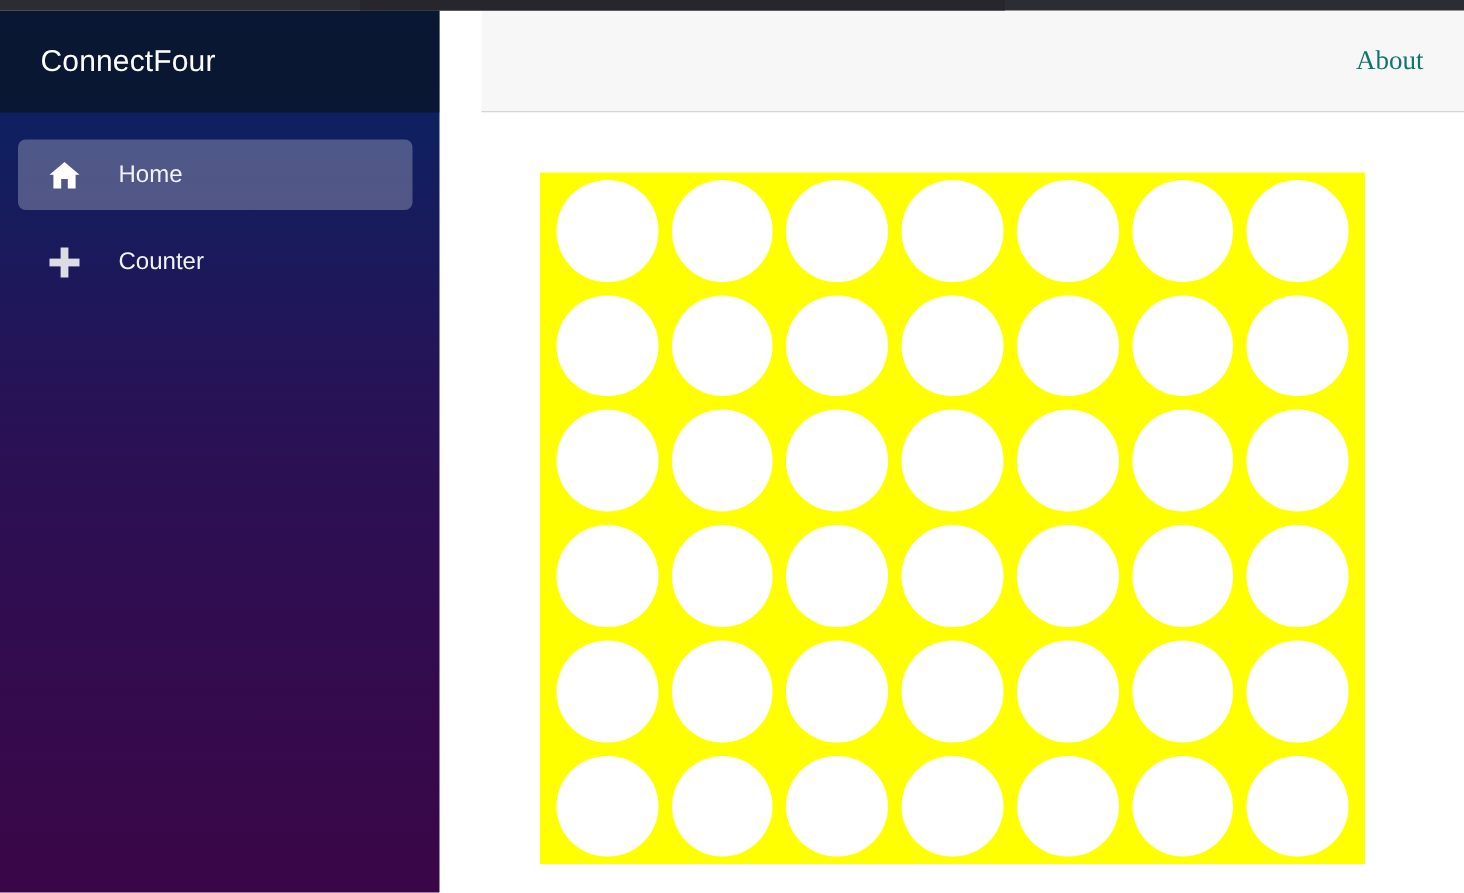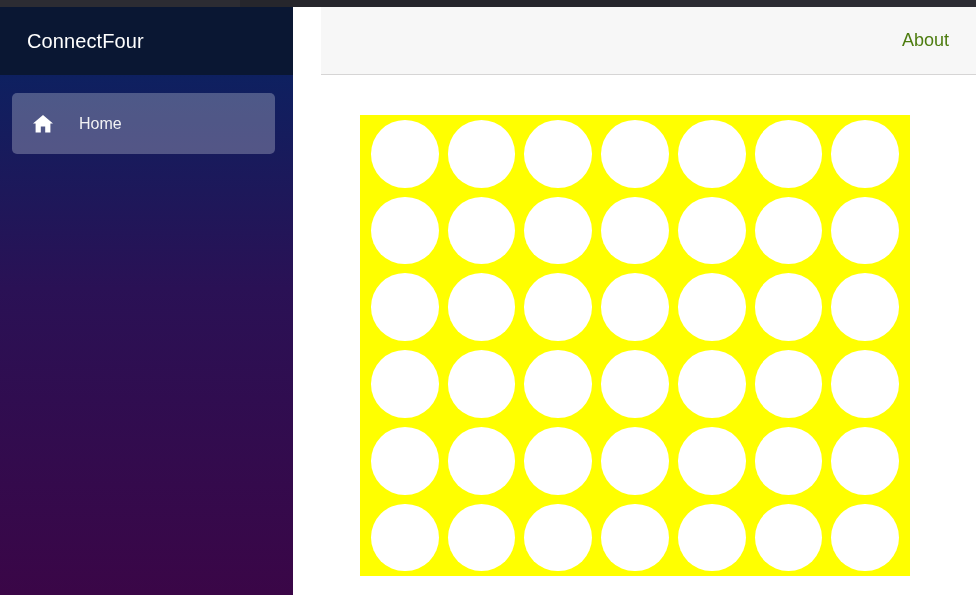--- a/index.html
+++ b/index.html
@@ -61,21 +61,21 @@
     font-weight: normal;
     letter-spacing: 0.1px;
     white-space: nowrap;
   }
   #sidebar-nav {
     padding: 18px 18px 0 12px;
   }
   .nav-item {
     display: flex;
     align-items: center;
-    height: 61px;
+    height: 47px;
     border-radius: 5px;
     padding-left: 20px;
     margin-bottom: 11px;
     cursor: pointer;
     text-decoration: none;
   }
   .nav-item.active {
     background: rgba(255,255,255,0.26);
     width: 263px;
   }
@@ -110,24 +110,25 @@
     height: 68px;
     flex: 0 0 68px;
     background: #f7f7f7;
     border-bottom: 1px solid #d6d5d5;
     display: flex;
     align-items: center;
     justify-content: flex-end;
     padding-right: 27px;
   }
   #about-link {
-    color: #4d7c0f;
+    color: #0f766e;
     font-size: 18px;
     text-decoration: none;
     white-space: nowrap;
+    font-family: Liberation Serif, serif;
   }
 
   
   #content {
     flex: 1 1 auto;
     position: relative;
     background: #ffffff;
     overflow: hidden;
   }
 
@@ -183,20 +184,29 @@
 
       <a class="nav-item active" href="#">
         <span class="nav-icon">
           <svg width="22" height="20" viewBox="0 0 22 20" aria-hidden="true">
             <path d="M11 1 L21 9.5 L18.4 9.5 L18.4 18.6 L13.2 18.6 L13.2 12.4 L8.8 12.4 L8.8 18.6 L3.6 18.6 L3.6 9.5 L1 9.5 Z" fill="#ffffff"></path>
           </svg>
         </span>
         <span class="nav-label">Home</span>
       </a>
 
+      <a class="nav-item" href="#">
+        <span class="nav-icon">
+          <svg width="22" height="22" viewBox="0 0 22 22" aria-hidden="true">
+            <rect x="8.4" y="1" width="5.2" height="20" fill="#dcdce4"></rect>
+            <rect x="1" y="8.4" width="20" height="5.2" fill="#dcdce4"></rect>
+          </svg>
+        </span>
+        <span class="nav-label">Counter</span>
+      </a>
 
 
     </nav>
   </div>
 
   <div id="main">
 
     <div id="top-row">
       <a id="about-link" href="#">About</a>
     </div>

